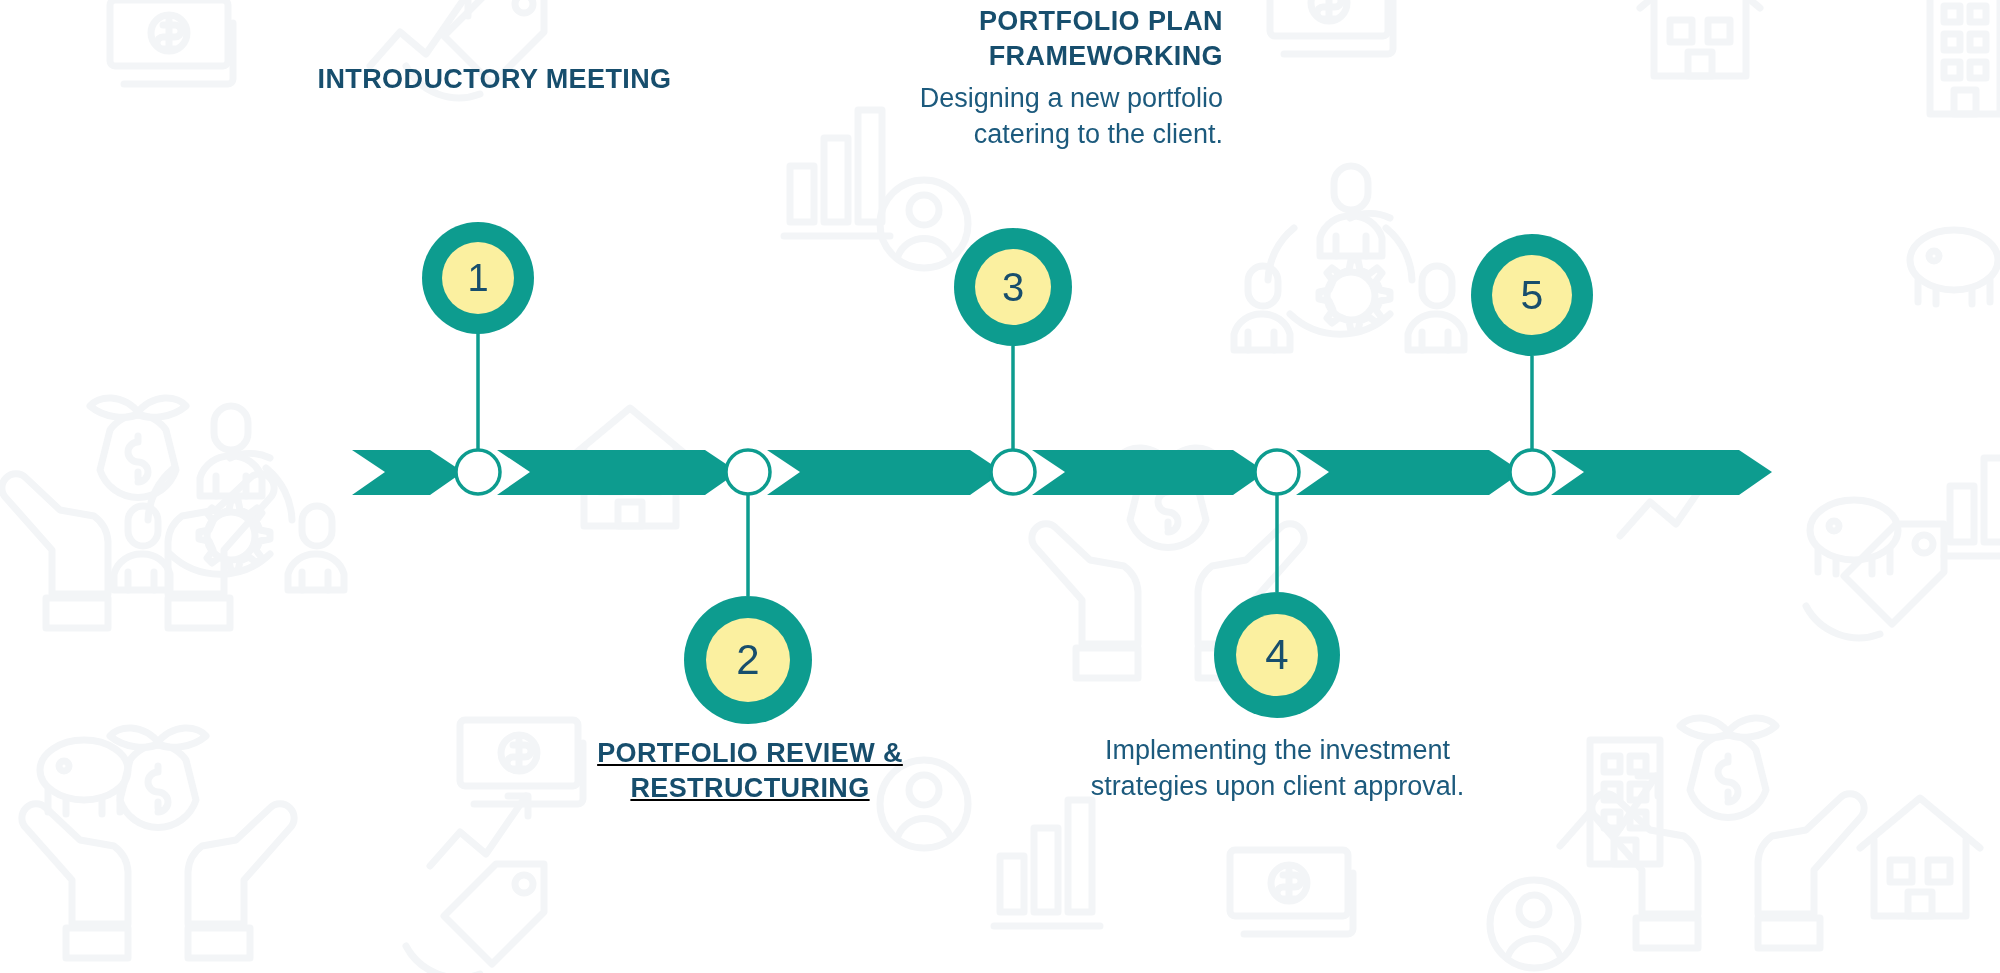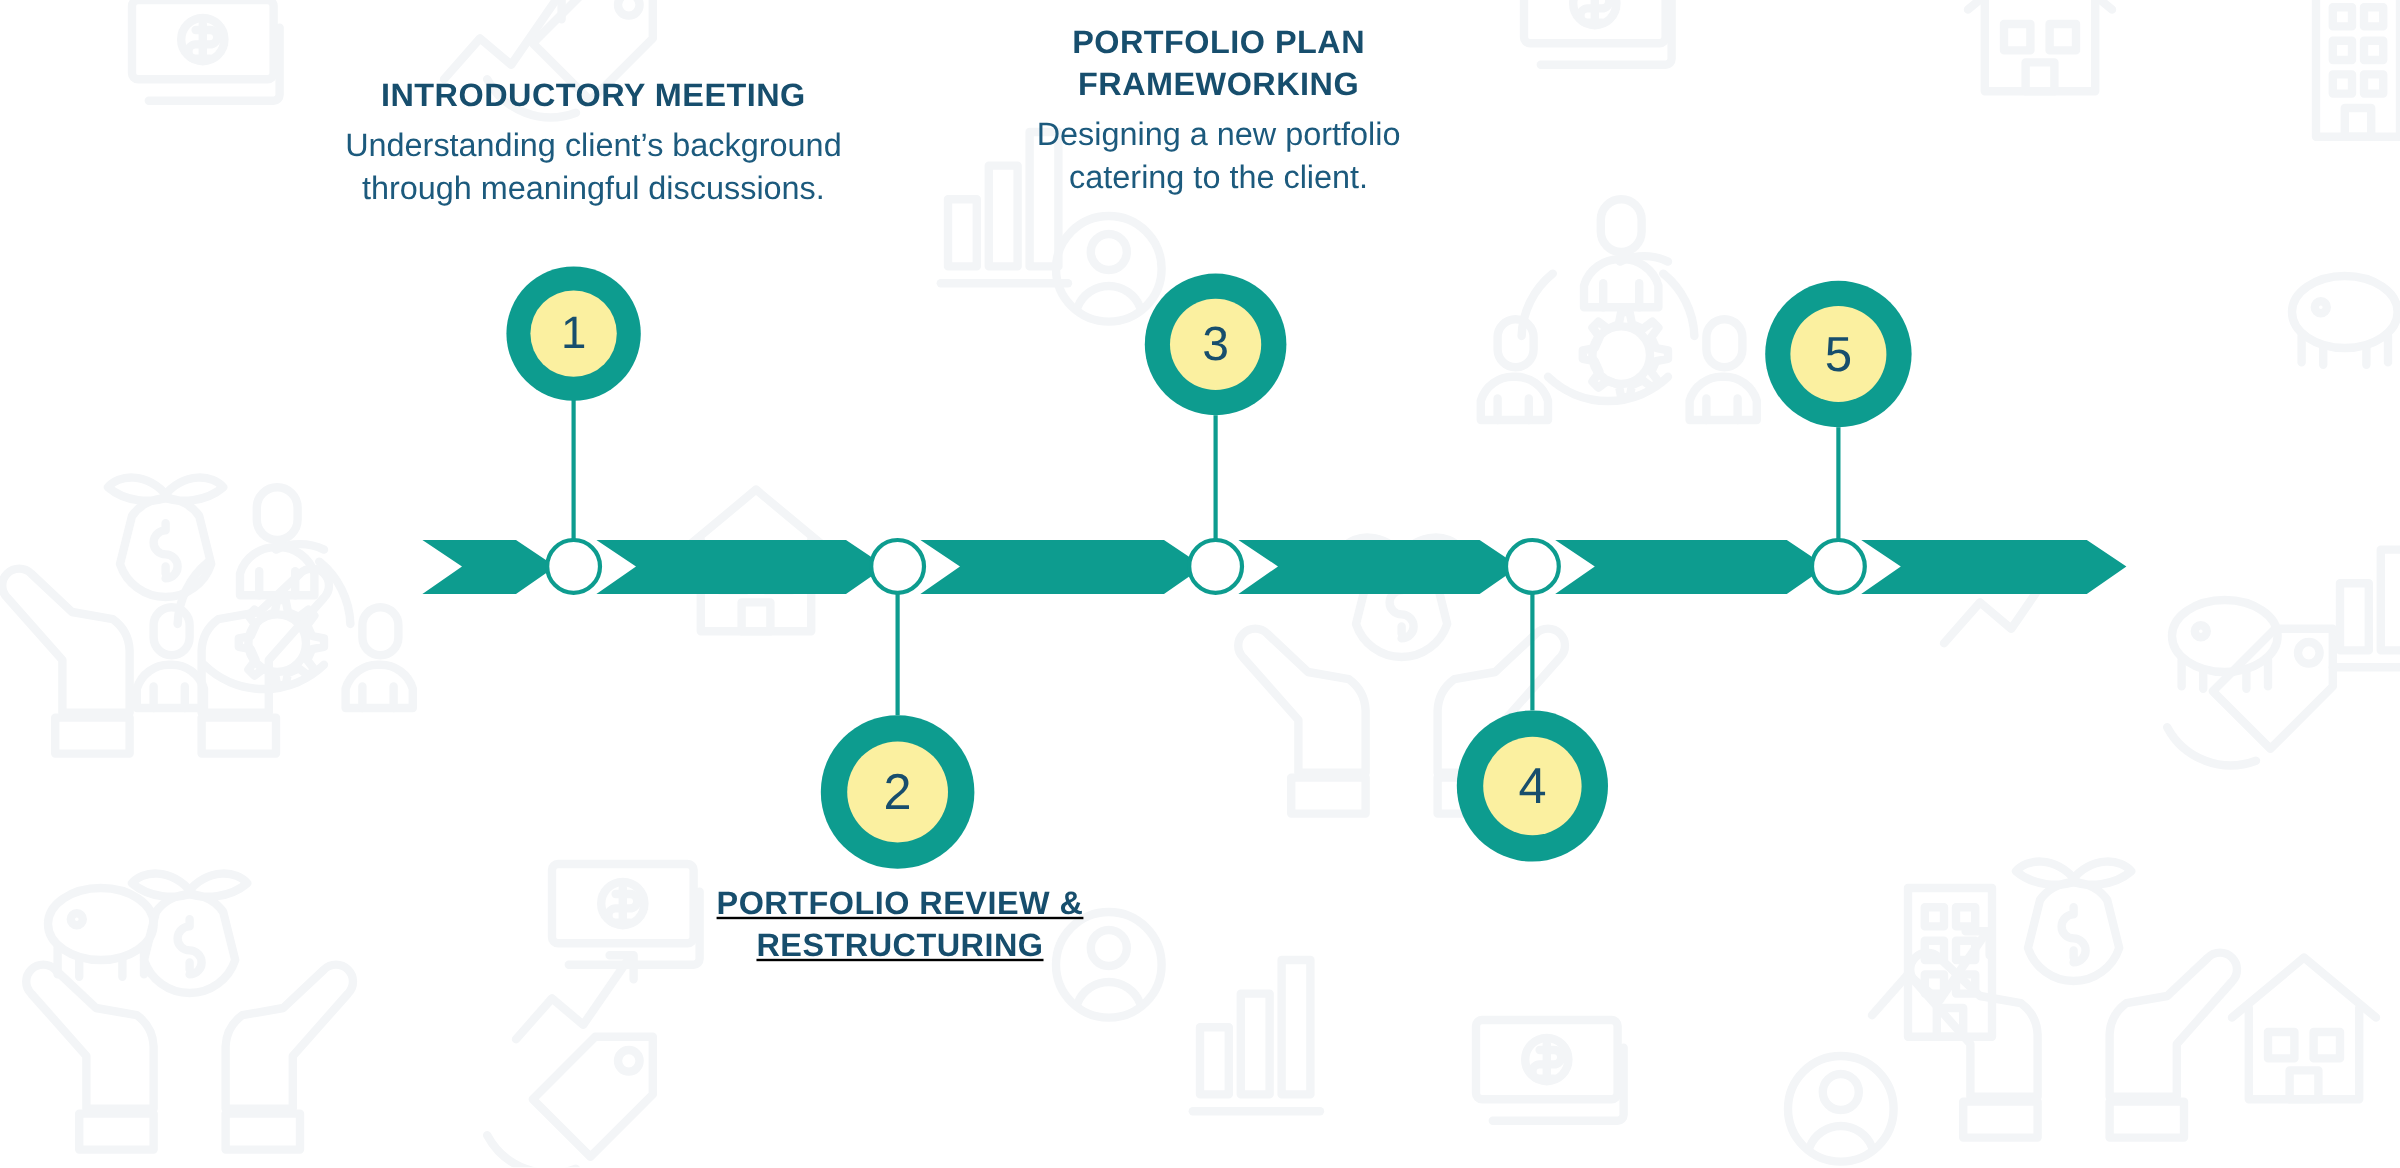--- a/index.html
+++ b/index.html
@@ -250,57 +250,57 @@
       <circle cx="478" cy="472" r="22"></circle>
       <circle cx="748" cy="472" r="22"></circle>
       <circle cx="1013" cy="472" r="22"></circle>
       <circle cx="1277" cy="472" r="22"></circle>
       <circle cx="1532" cy="472" r="22"></circle>
     </g>
   </svg>
 
   <div class="step-text" style="left:242px; top:62px; width:505px;">
     <p class="step-title">INTRODUCTORY MEETING</p>
-    <p class="step-desc">Understanding client’s background
-through meaningful discussions.</p>
   </div>
   <div class="step-marker" style="left:422px; top:222px; width:112px; height:112px;">
     <div class="marker-inner" style="width:72px; height:72px;">
       <span class="marker-number" style="font-size:38px;">1</span>
     </div>
   </div>
 
   <div class="step-marker" style="left:684px; top:596px; width:128px; height:128px;">
     <div class="marker-inner" style="width:84px; height:84px;">
       <span class="marker-number" style="font-size:42px;">2</span>
     </div>
   </div>
   <div class="step-text" style="left:495px; top:736px; width:510px;text-decoration:underline;">
     <p class="step-title">PORTFOLIO REVIEW &amp;
 RESTRUCTURING</p>
   </div>
 
-  <div class="step-text" style="left:808px; top:18px; width:415px;">
+  <div class="step-text" style="left:808px; top:4px; width:415px;text-align:right;">
     <p class="step-title">PORTFOLIO PLAN
 FRAMEWORKING</p>
     <p class="step-desc">Designing a new portfolio
 catering to the client.</p>
   </div>
   <div class="step-marker" style="left:954px; top:228px; width:118px; height:118px;">
     <div class="marker-inner" style="width:76px; height:76px;">
       <span class="marker-number" style="font-size:40px;">3</span>
     </div>
   </div>
 
   <div class="step-marker" style="left:1214px; top:592px; width:126px; height:126px;">
     <div class="marker-inner" style="width:82px; height:82px;">
       <span class="marker-number" style="font-size:42px;">4</span>
     </div>
   </div>
   <div class="step-text" style="left:1030px; top:733px; width:495px;">
+    <p class="step-desc">Implementing the investment
+strategies upon client approval.</p>
   </div>
 
   <div class="step-text" style="left:1308px; top:18px; width:500px;">
   </div>
   <div class="step-marker" style="left:1471px; top:234px; width:122px; height:122px;">
     <div class="marker-inner" style="width:80px; height:80px;">
       <span class="marker-number" style="font-size:41px;">5</span>
     </div>
   </div>
 

